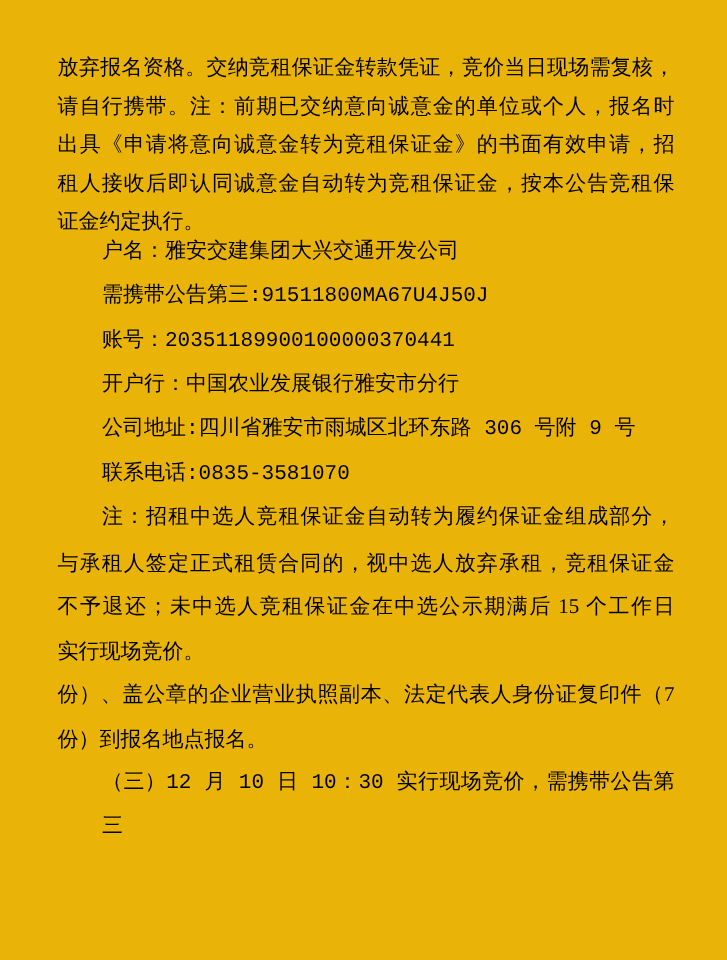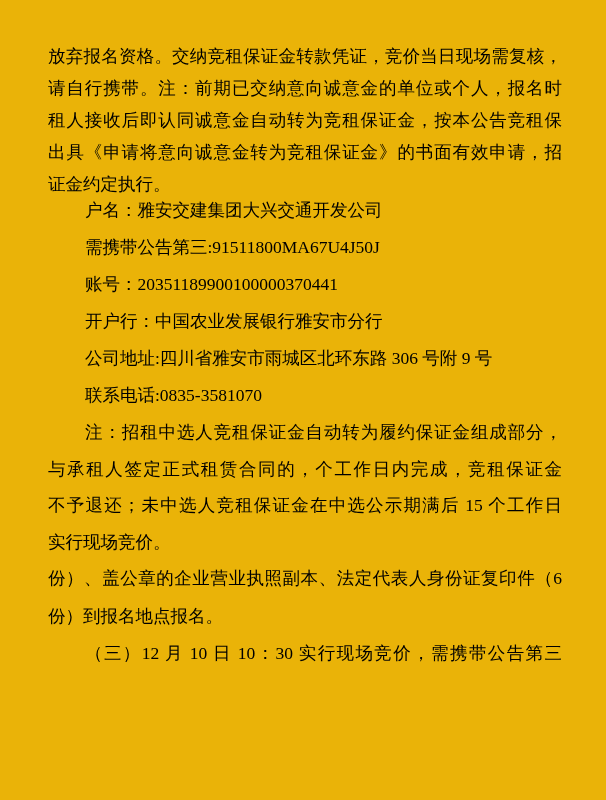--- a/index.html
+++ b/index.html
@@ -22,53 +22,53 @@
   .p4 { line-height: 37.5px; }
   .p5 { line-height: 36px; }
   .line {
     text-align: justify;
     white-space: nowrap;
   }
   .line.fill {
     white-space: normal;
     text-align-last: justify;
   }
-  .line.indent { padding-left: 37px; }
+  .line.indent { padding-left: 37px; font-family: Liberation Mono, monospace; }
 </style>
 </head>
 <body>
 
 <div class="page">
 
   <div class="para p1">
     <div class="line fill">放弃报名资格。交纳竞租保证金转款凭证，竞价当日现场需复核，</div>
     <div class="line fill">请自行携带。注：前期已交纳意向诚意金的单位或个人，报名时</div>
+    <div class="line fill">出具《申请将意向诚意金转为竞租保证金》的书面有效申请，招</div>
     <div class="line fill">租人接收后即认同诚意金自动转为竞租保证金，按本公告竞租保</div>
-    <div class="line fill">出具《申请将意向诚意金转为竞租保证金》的书面有效申请，招</div>
     <div class="line">证金约定执行。</div>
   </div>
 
   <div class="para p2">
     <div class="line indent">户名：雅安交建集团大兴交通开发公司</div>
     <div class="line indent">需携带公告第三:91511800MA67U4J50J</div>
     <div class="line indent">账号：20351189900100000370441</div>
     <div class="line indent">开户行：中国农业发展银行雅安市分行</div>
     <div class="line indent">公司地址:四川省雅安市雨城区北环东路 306 号附 9 号</div>
     <div class="line indent">联系电话:0835-3581070</div>
   </div>
 
   <div class="para p3">
     <div class="line fill indent">注：招租中选人竞租保证金自动转为履约保证金组成部分，</div>
-    <div class="line fill">与承租人签定正式租赁合同的，个工作日内完成，竞租保证金</div>
+    <div class="line fill">与承租人签定正式租赁合同的，视中选人放弃承租，竞租保证金</div>
     <div class="line fill">不予退还；未中选人竞租保证金在中选公示期满后 15 个工作日</div>
     <div class="line">实行现场竞价。</div>
   </div>
 
   <div class="para p4">
-    <div class="line fill">份）、盖公章的企业营业执照副本、法定代表人身份证复印件（6</div>
+    <div class="line fill">份）、盖公章的企业营业执照副本、法定代表人身份证复印件（7</div>
     <div class="line">份）到报名地点报名。</div>
   </div>
 
   <div class="para p5">
     <div class="line fill indent">（三）12 月 10 日 10：30 实行现场竞价，需携带公告第三</div>
   </div>
 
 </div>
 
 </body></html>

